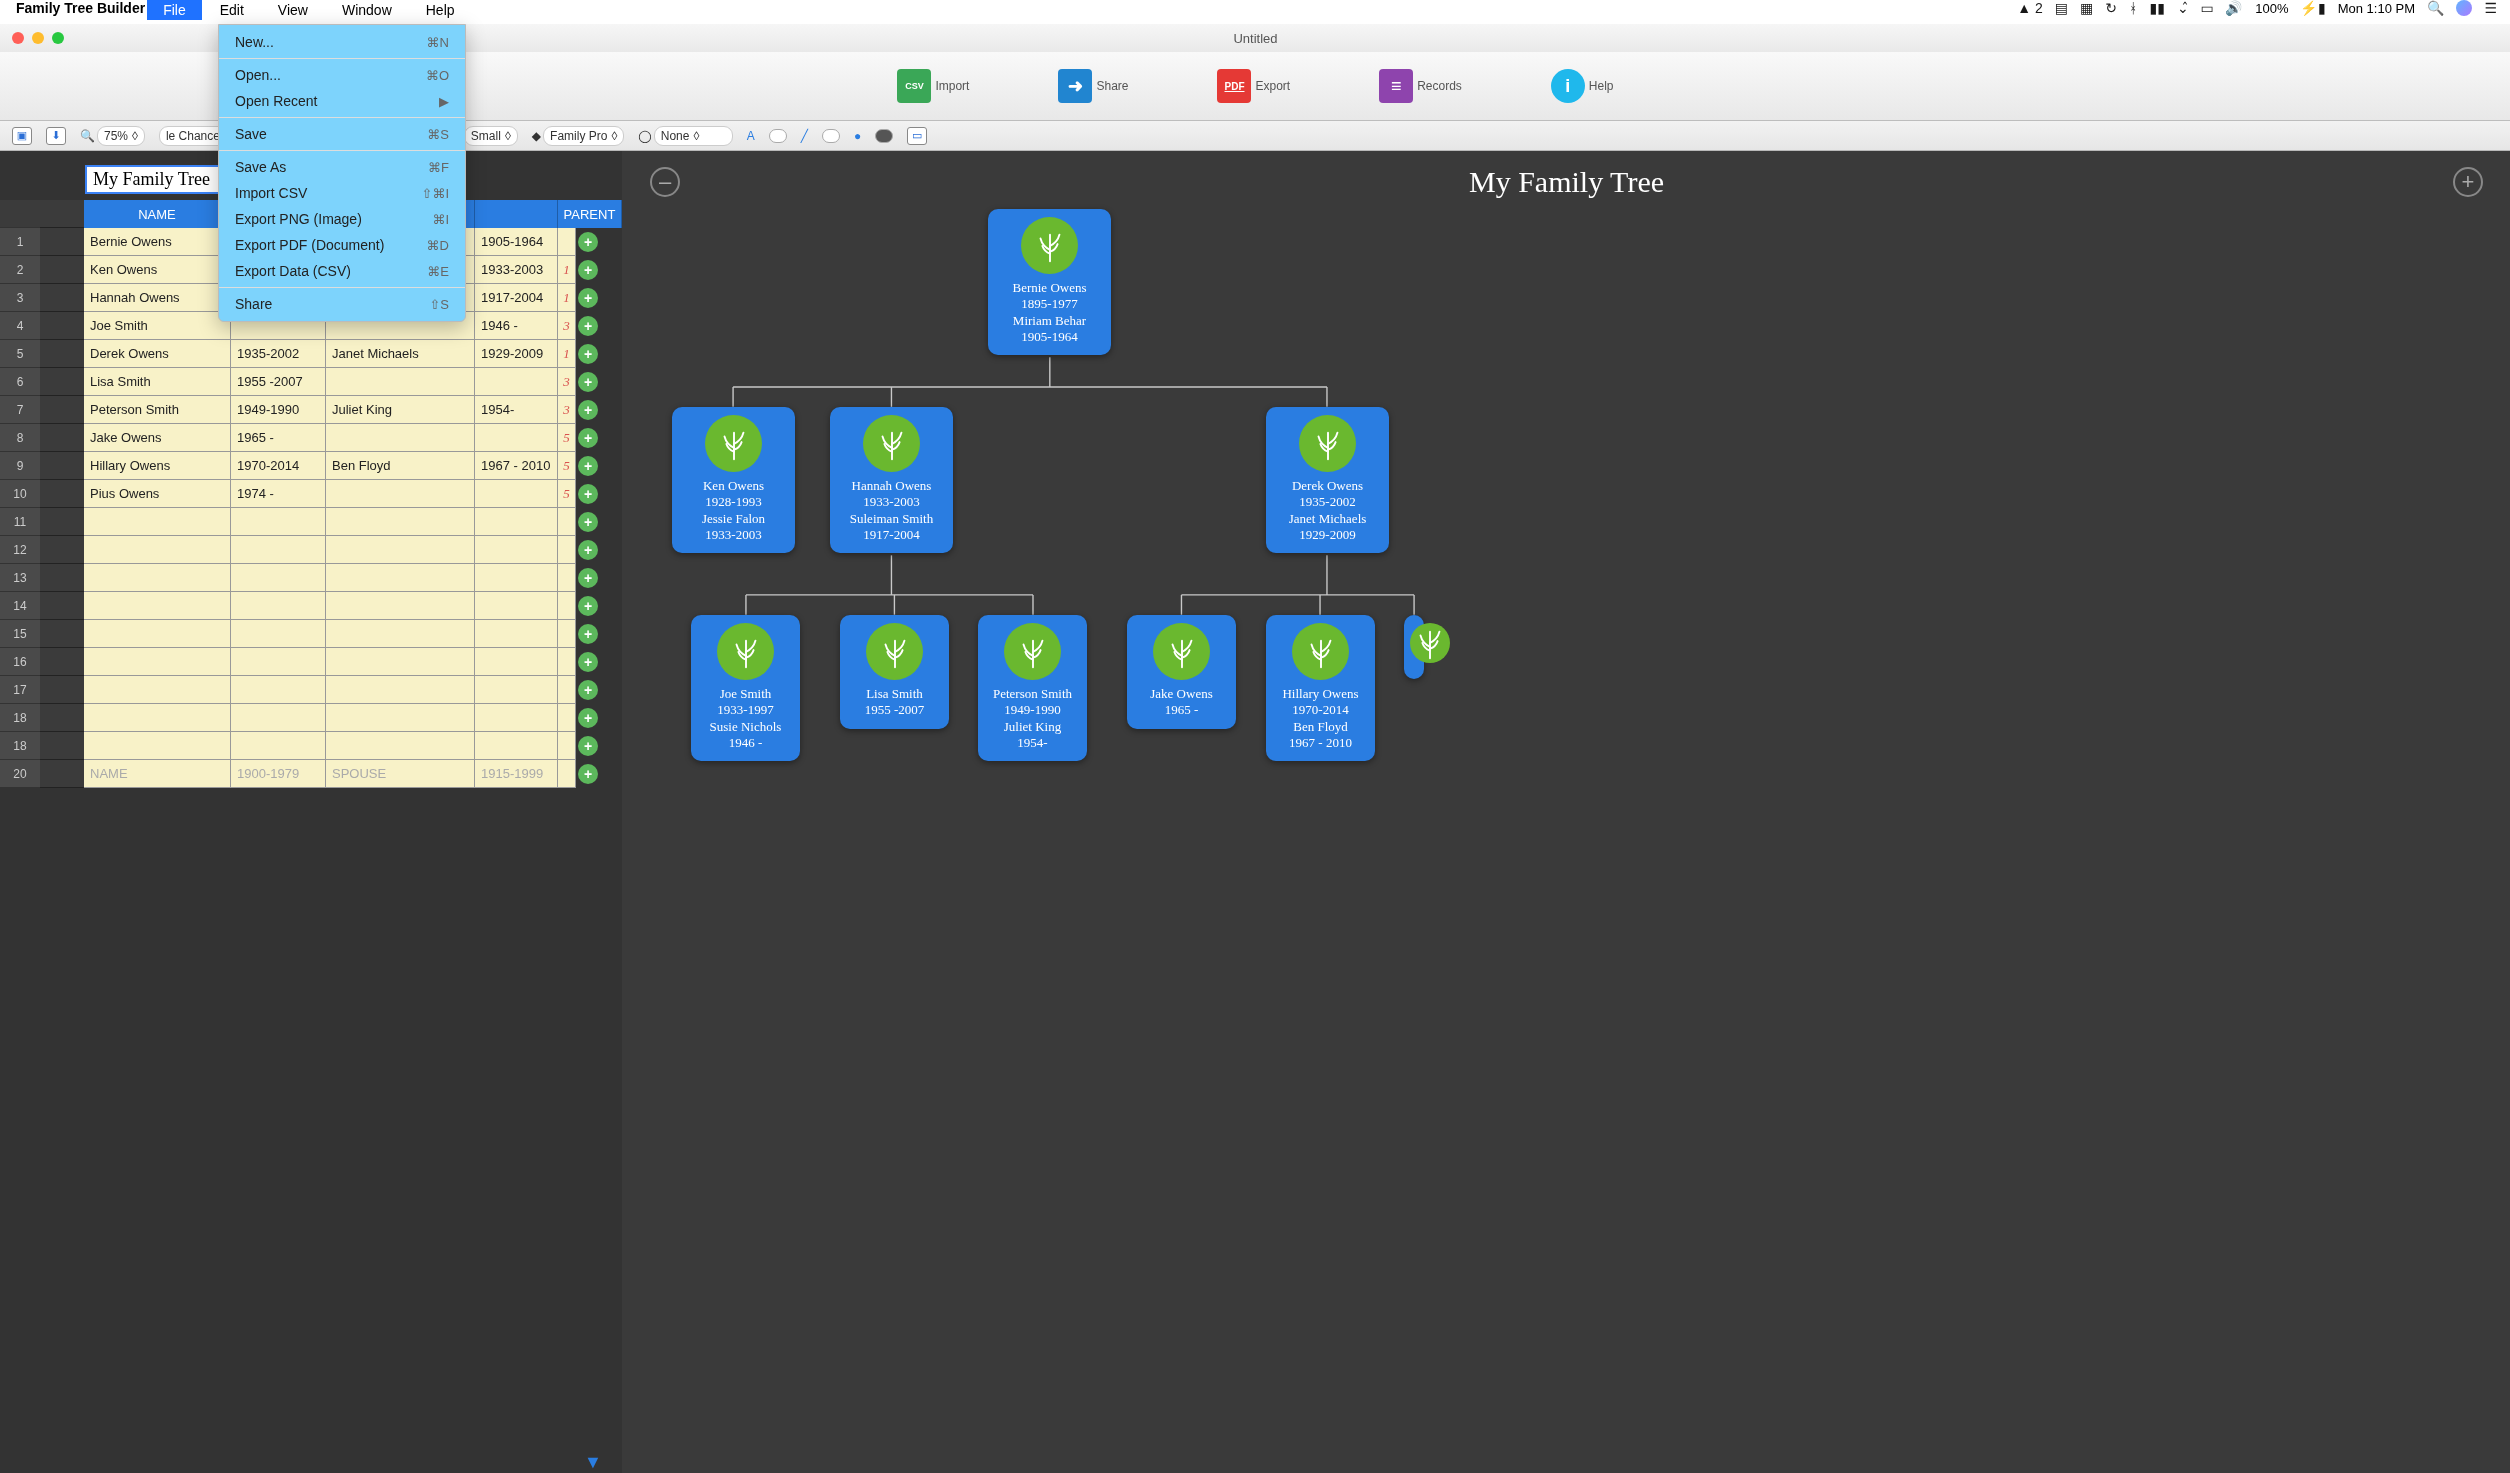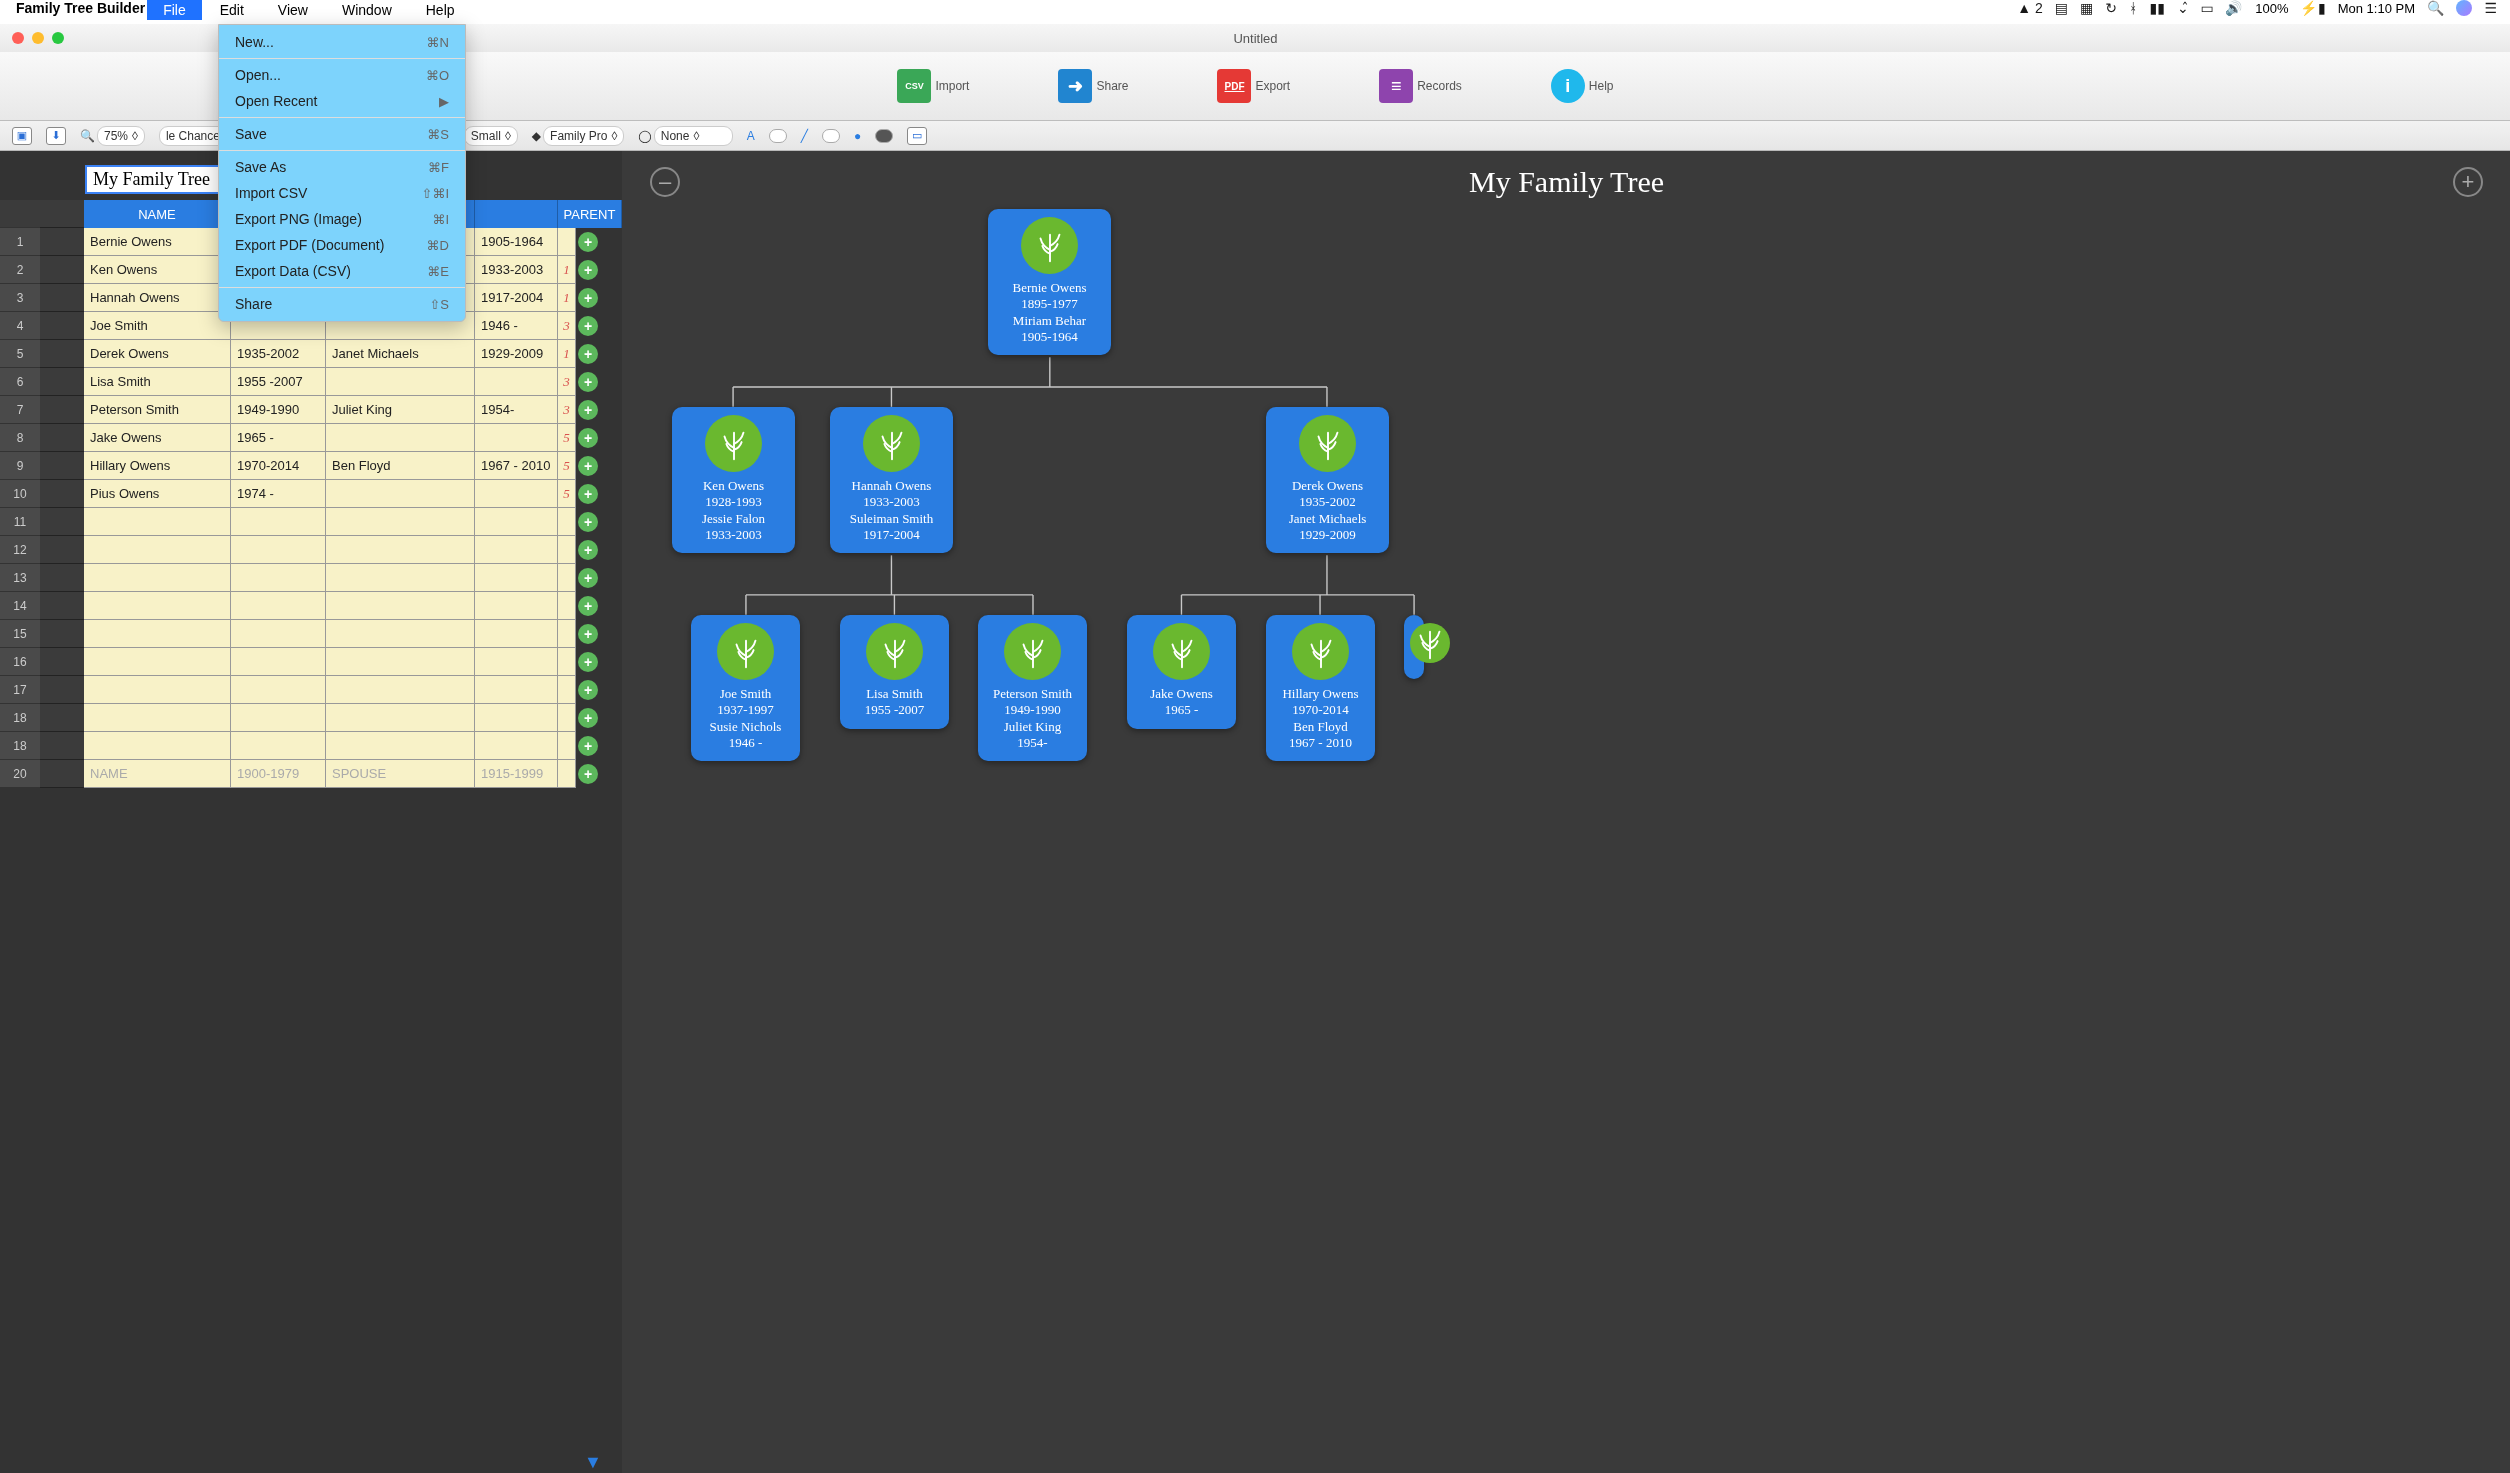--- a/index.html
+++ b/index.html
@@ -568,21 +568,21 @@
               <g stroke="#fff" stroke-width="2" fill="none" stroke-linecap="round">
                 <path d="M20 36 L20 8"></path>
                 <path d="M20 24 Q12 20 10 12"></path>
                 <path d="M20 20 Q28 16 30 8"></path>
                 <path d="M20 28 Q14 26 12 20"></path>
                 <path d="M20 26 Q26 24 28 18"></path>
               </g>
             </svg>
           </div>
           <div class="nl">Joe Smith</div>
-          <div class="nl">1937-1997</div>
+          <div class="nl">1933-1997</div>
           <div class="nl">Susie Nichols</div>
           <div class="nl">1946 -</div>
         </div>
         <div class="node small" style="left: 218px; top: 416px;">
           <div class="leaficon">
             <svg viewBox="0 0 40 40">
               <g stroke="#fff" stroke-width="2" fill="none" stroke-linecap="round">
                 <path d="M20 36 L20 8"></path>
                 <path d="M20 24 Q12 20 10 12"></path>
                 <path d="M20 20 Q28 16 30 8"></path>

